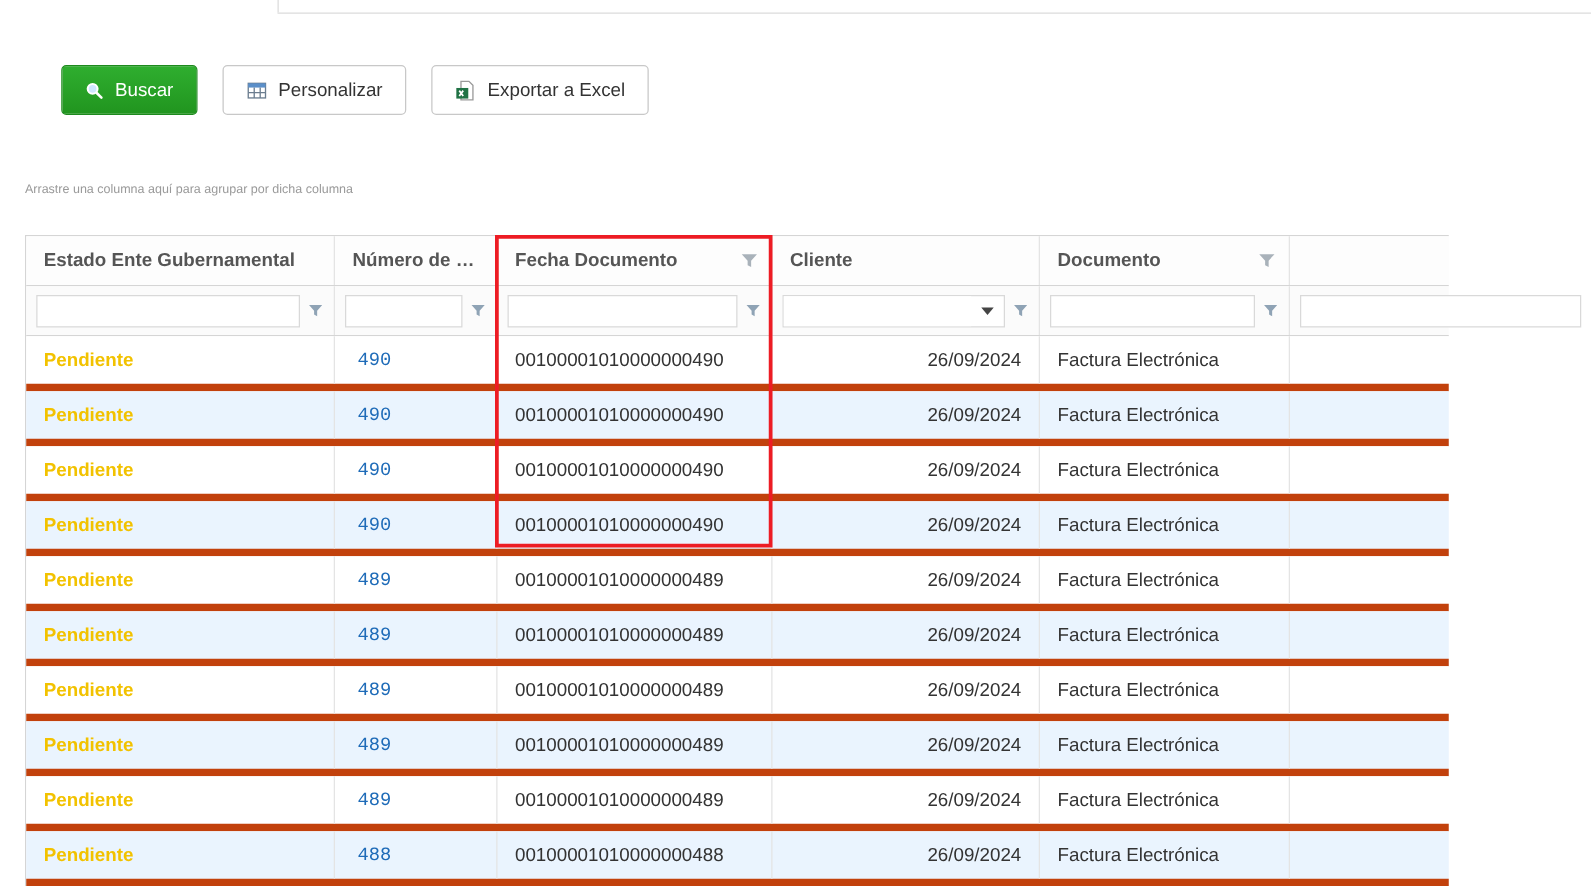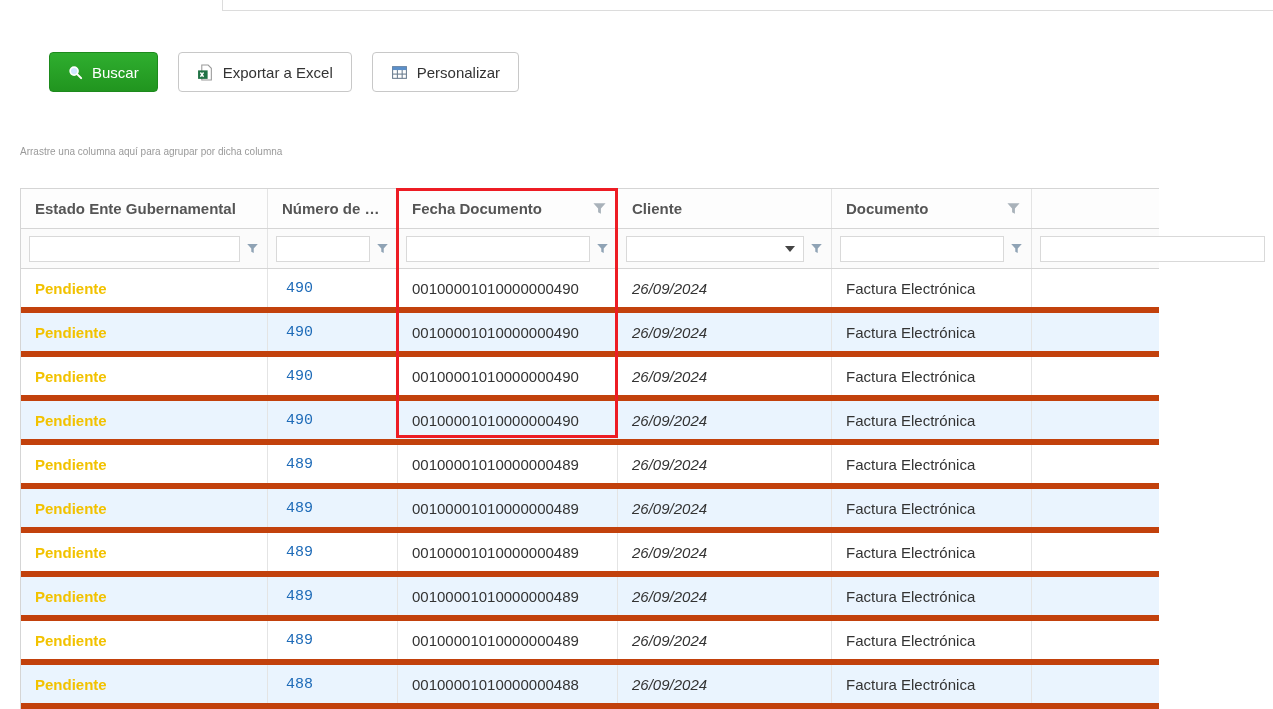--- a/index.html
+++ b/index.html
@@ -51,21 +51,21 @@
   .fcombo input{flex:1;height:100%;min-width:0;border:none;outline:none;padding:0 6px;font-family:inherit;font-size:14px;}
   .combo-caret{width:0;height:0;border-left:5px solid transparent;border-right:5px solid transparent;
     border-top:6px solid #444;margin:0 8px;cursor:pointer;flex:none;}
   .funnel{flex:none;cursor:pointer;line-height:0;}
 
   .grid-row{height:44px;background:#fff;border-bottom:6px solid #c2410c;cursor:pointer;}
   .grid-row.alt{background:var(--row-alt);}
   .cell{display:flex;align-items:center;padding:0 14px;border-right:1px solid var(--border-light);
     overflow:hidden;white-space:nowrap;}
   .c-consec{padding-left:18px;font-family:Liberation Mono, monospace;}
-  .c-fecha{justify-content:flex-start;font-style:italic;}
+  .c-fecha{justify-content:flex-end;}
   .pendiente{color:var(--pendiente);font-weight:bold;}
   .link{color:var(--link-blue);text-decoration:none;cursor:pointer;}
 
   
   .red-box{position:absolute;left:375px;top:-1px;width:222px;height:250px;
     border:3px solid var(--highlight-red);pointer-events:none;z-index:5;}
 </style>
 </head>
 <body>
 
@@ -76,46 +76,46 @@
 
   <div class="toolbar">
     <button class="btn btn-green">
       <span class="icon">
         <svg width="15" height="15" viewBox="0 0 16 16">
             <circle cx="6.5" cy="6.5" r="4.2" fill="#cfe7ff" stroke="#fff" stroke-width="1.8"></circle>
             <line x1="10" y1="10" x2="14" y2="14" stroke="#fff" stroke-width="2.2" stroke-linecap="round"></line>
           </svg>
       </span>
       <span>Buscar</span>
-    </button>
-
-    <button class="btn">
-      <span class="icon">
-        <svg width="17" height="17" viewBox="0 0 16 16">
-            <path d="M4.5 1h6l3 3v11h-9z" fill="#fff" stroke="#9a9a9a"></path>
-            <rect x="1" y="6" width="9" height="8" fill="#207245"></rect>
-            <path d="M3.2 8l3 4M6.2 8l-3 4" stroke="#fff" stroke-width="1.3"></path>
-          </svg>
-      </span>
-      <span>Exportar a Excel</span>
     </button>
 
     <button class="btn">
       <span class="icon">
         <svg width="17" height="17" viewBox="0 0 16 16">
             <rect x="1.5" y="2.5" width="13" height="11" fill="#fff" stroke="#6b7d8f"></rect>
             <rect x="1.5" y="2.5" width="13" height="3.2" fill="#5b8fc9"></rect>
             <line x1="6" y1="5.7" x2="6" y2="13.5" stroke="#6b7d8f"></line>
             <line x1="10.5" y1="5.7" x2="10.5" y2="13.5" stroke="#6b7d8f"></line>
             <line x1="1.5" y1="9.5" x2="14.5" y2="9.5" stroke="#6b7d8f"></line>
           </svg>
       </span>
       <span>Personalizar</span>
     </button>
 
+    <button class="btn">
+      <span class="icon">
+        <svg width="17" height="17" viewBox="0 0 16 16">
+            <path d="M4.5 1h6l3 3v11h-9z" fill="#fff" stroke="#9a9a9a"></path>
+            <rect x="1" y="6" width="9" height="8" fill="#207245"></rect>
+            <path d="M3.2 8l3 4M6.2 8l-3 4" stroke="#fff" stroke-width="1.3"></path>
+          </svg>
+      </span>
+      <span>Exportar a Excel</span>
+    </button>
+
   </div>
 
   <div class="group-panel">Arrastre una columna aquí para agrupar por dicha columna</div>
 
   <div class="grid">
 
     <div class="grid-cols hrow">
       <div class="hcell">
         <span class="hlabel">Estado Ente Gubernamental</span>
       </div>

